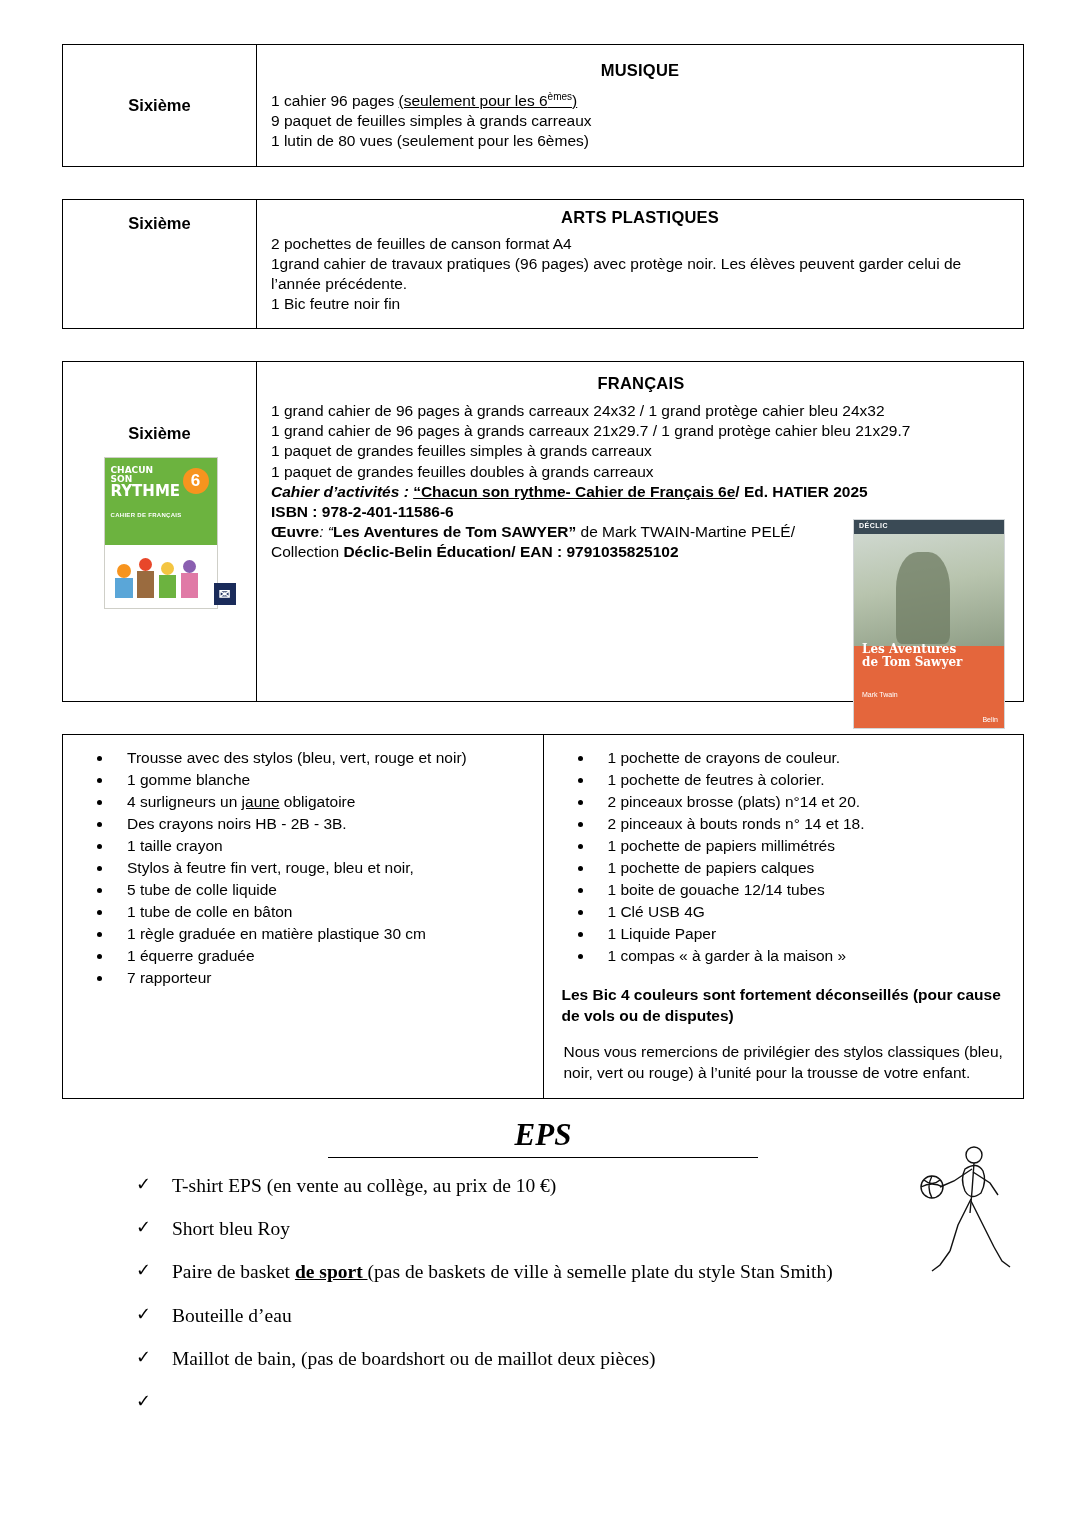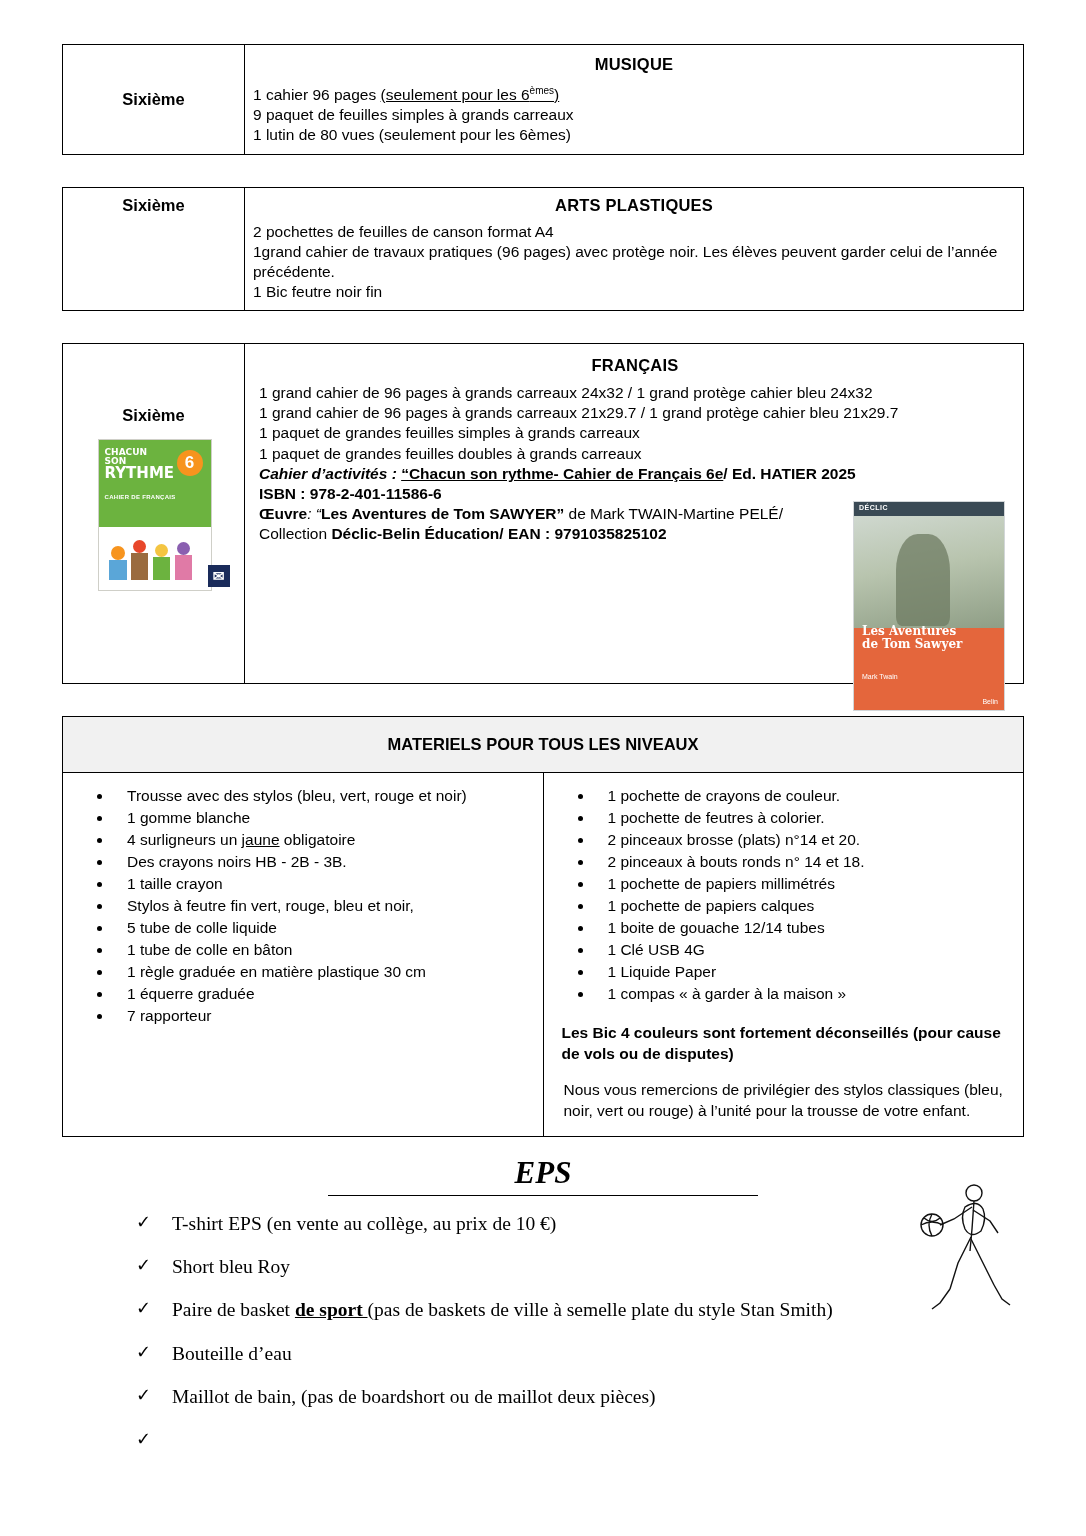--- a/index.html
+++ b/index.html
@@ -24,21 +24,21 @@
   
   .subject-table {
     width: 100%;
     border-collapse: collapse;
     border: 1px solid #000;
     margin-bottom: 32px;
   }
   .subject-table td {
     border: 1px solid #000;
     vertical-align: top;
-    padding: 8px;
+    padding: 14px;
   }
   .level-cell {
     width: 165px;
     text-align: center;
     font-weight: bold;
     font-size: 16.5px;
     vertical-align: middle;
     padding: 6px 4px;
   }
   .content-cell {
@@ -350,23 +350,20 @@
             <div class="bs-logo">Belin</div>
           </div>
         </div>
       </td>
     </tr>
   </tbody>
     </table>
 
   <table class="materiels-table">
     <tbody>
-        <tr>
-      <td class="mat-header" colspan="2">MATERIELS POUR TOUS LES NIVEAUX</td>
-    </tr>
     <tr>
       <td class="mat-col">
         <ul class="mat-list">
           <li>Trousse avec des stylos (bleu, vert, rouge et noir)</li>
           <li>1 gomme blanche</li>
           <li> 4 surligneurs un <span class="u">jaune</span> obligatoire</li>
           <li>Des crayons noirs HB - 2B - 3B.</li>
           <li>1 taille crayon</li>
           <li>Stylos à feutre fin vert, rouge, bleu et noir,</li>
           <li>5 tube de colle liquide</li>

